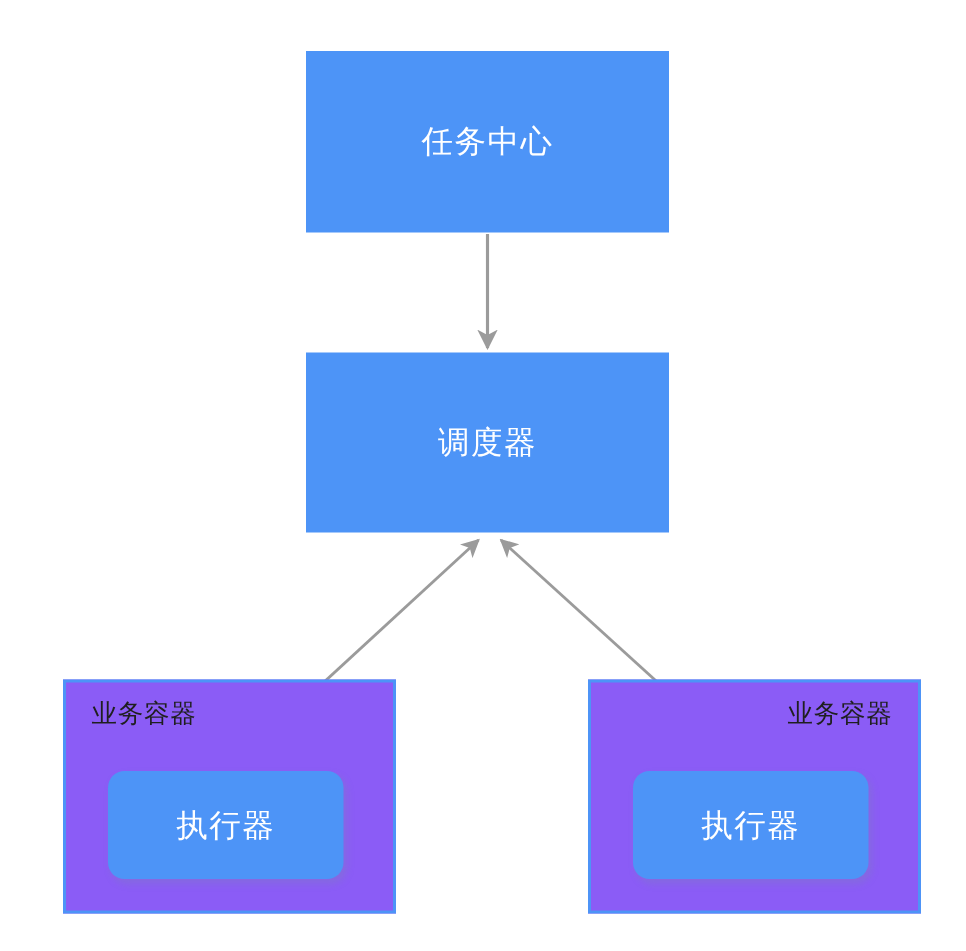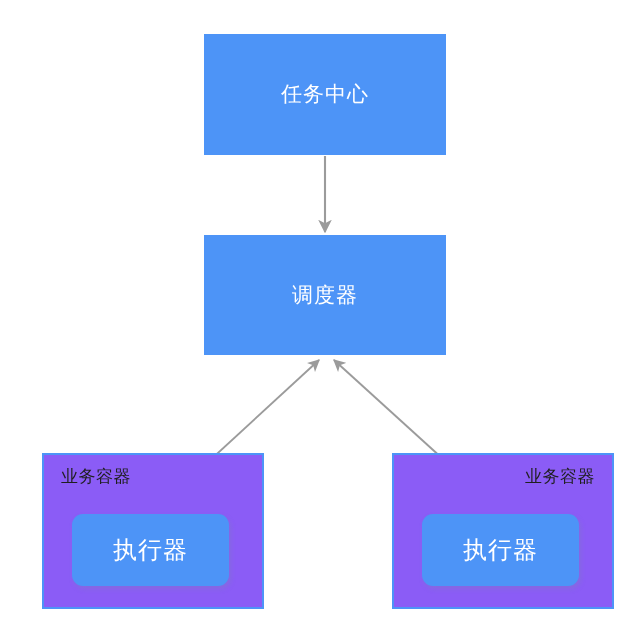--- a/index.html
+++ b/index.html
@@ -86,21 +86,21 @@
     width: 157px;
     height: 72px;
     left: 28px;
     top: 59px;
     border-radius: 11px;
     background: #4d94f7;
     color: #ffffff;
     display: flex;
     align-items: center;
     justify-content: center;
-    font-size: 24px;
+    font-size: 21px;
     letter-spacing: 1px;
     line-height: 1;
     box-shadow: 2px 3px 5px rgba(120, 140, 170, 0.28);
   }
 </style>
 </head>
 <body>
 
 <div id="diagram-canvas">
 

